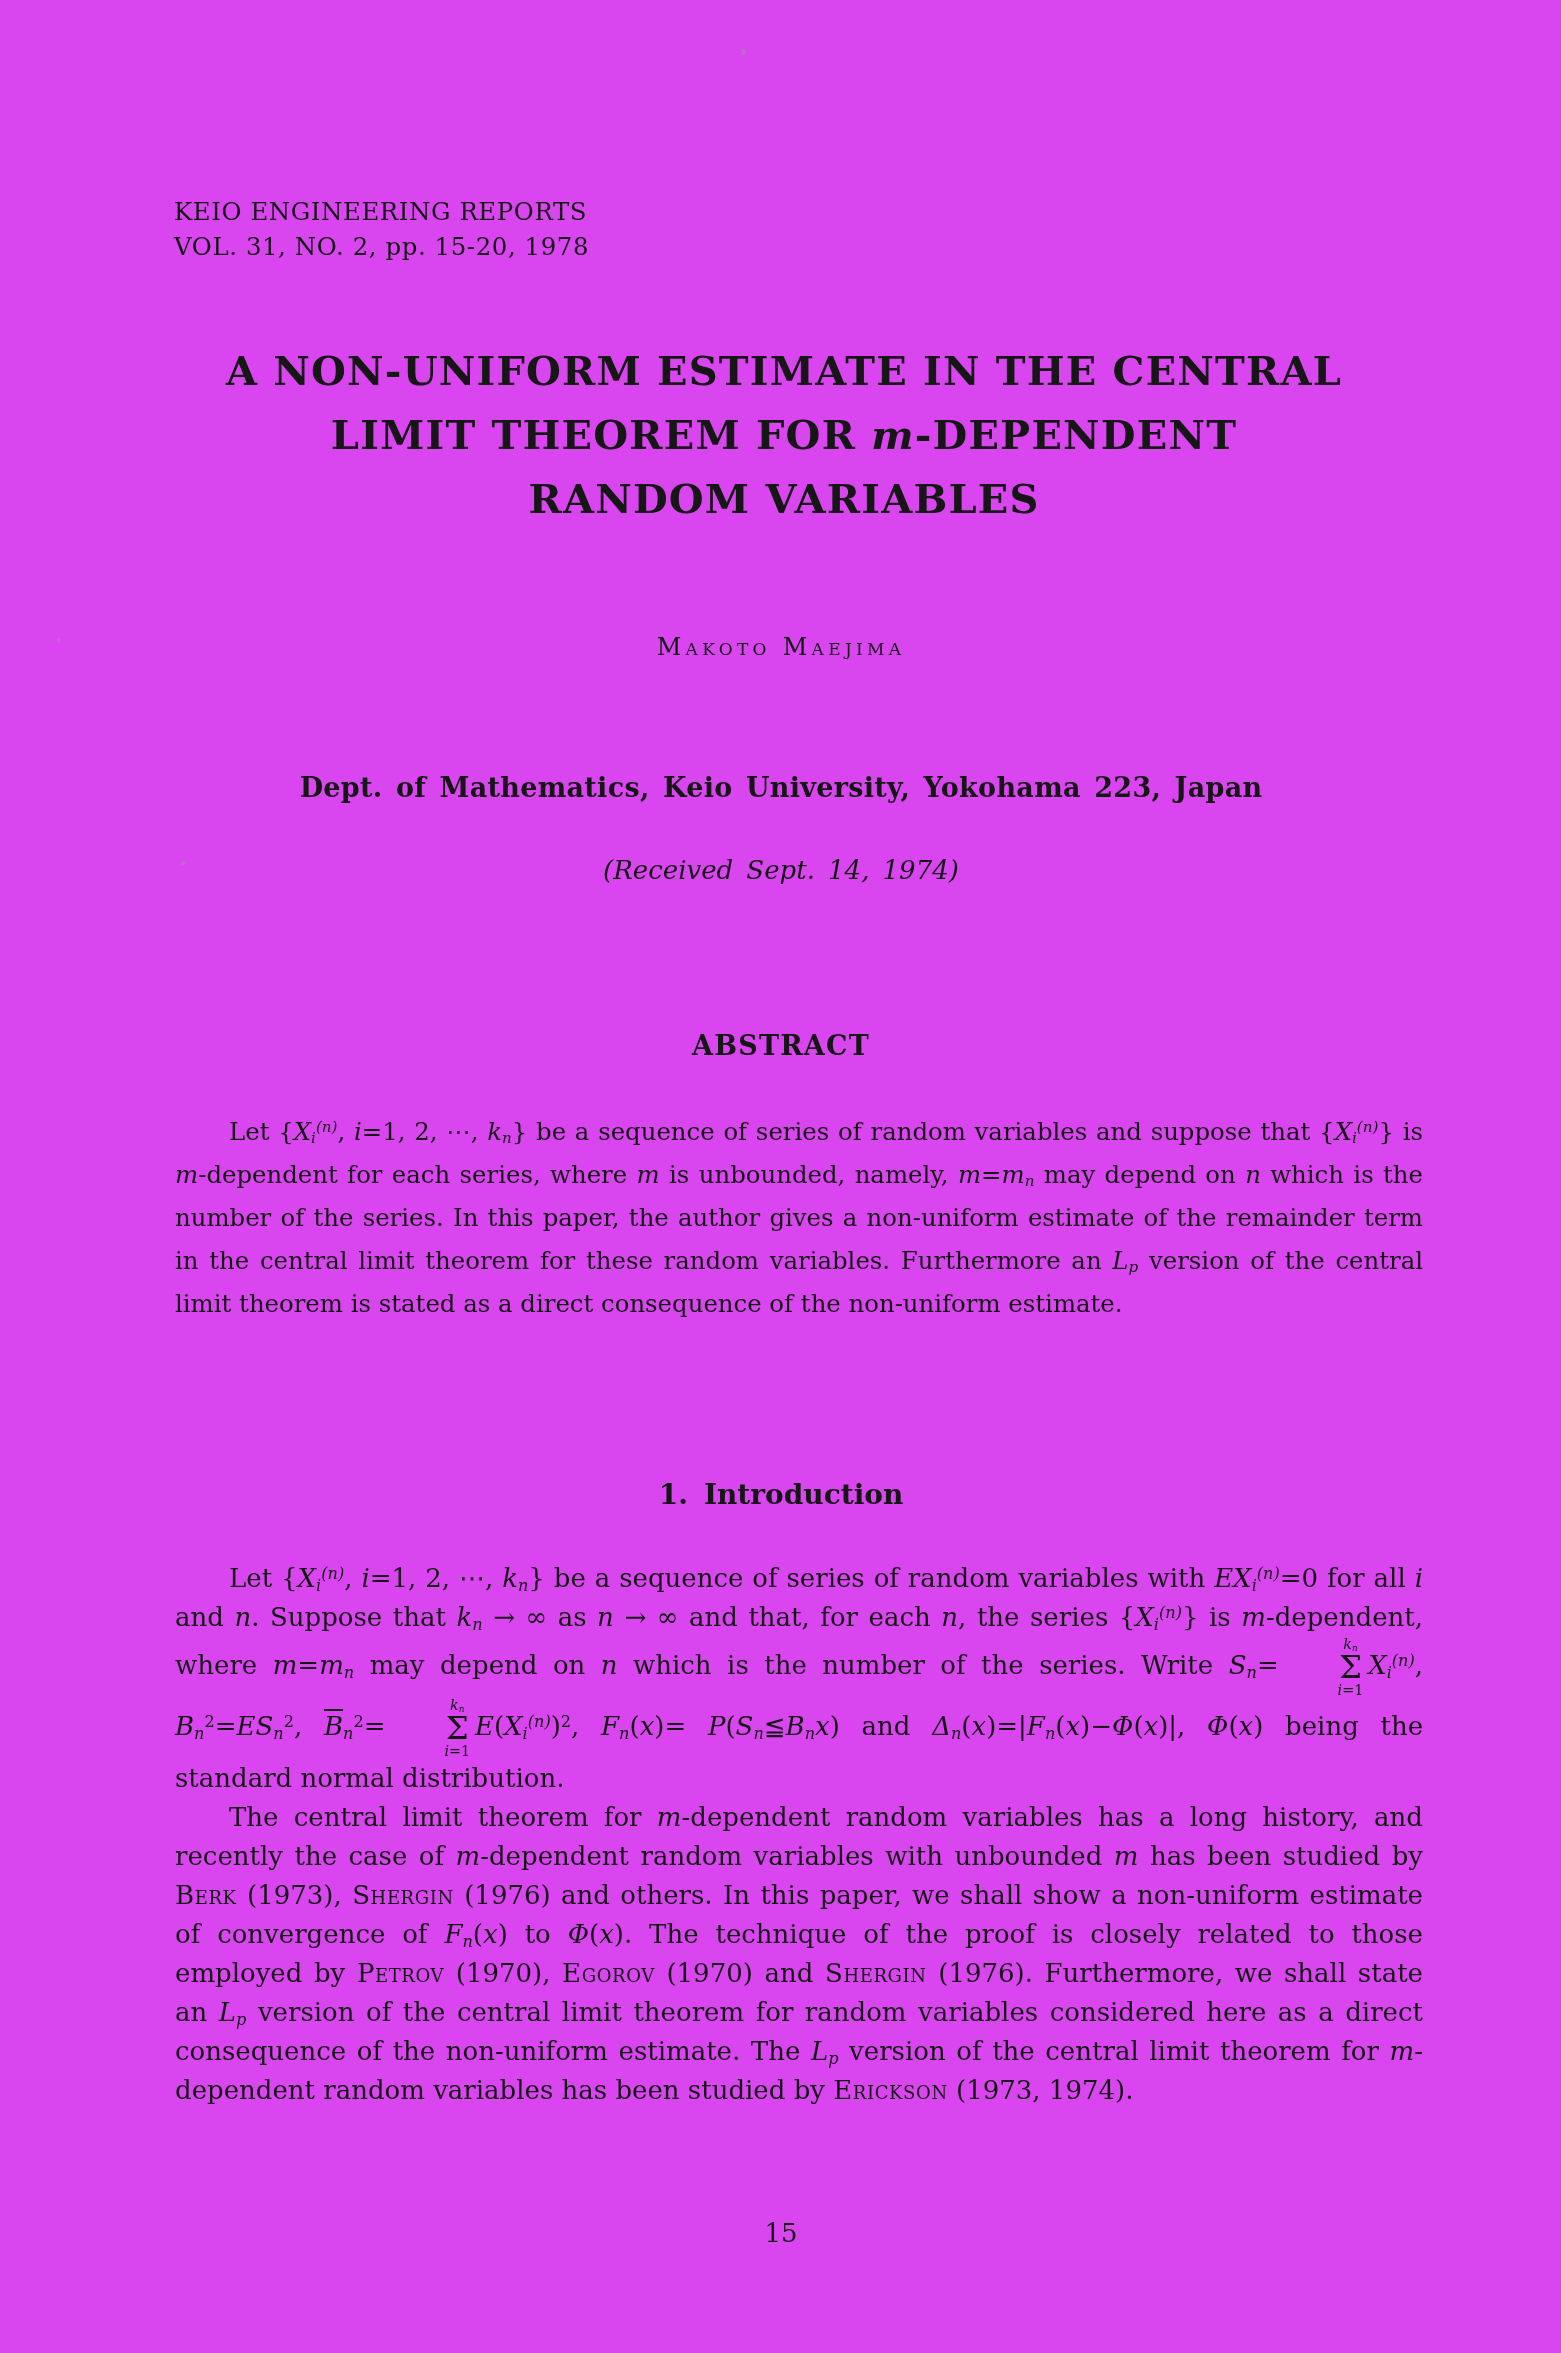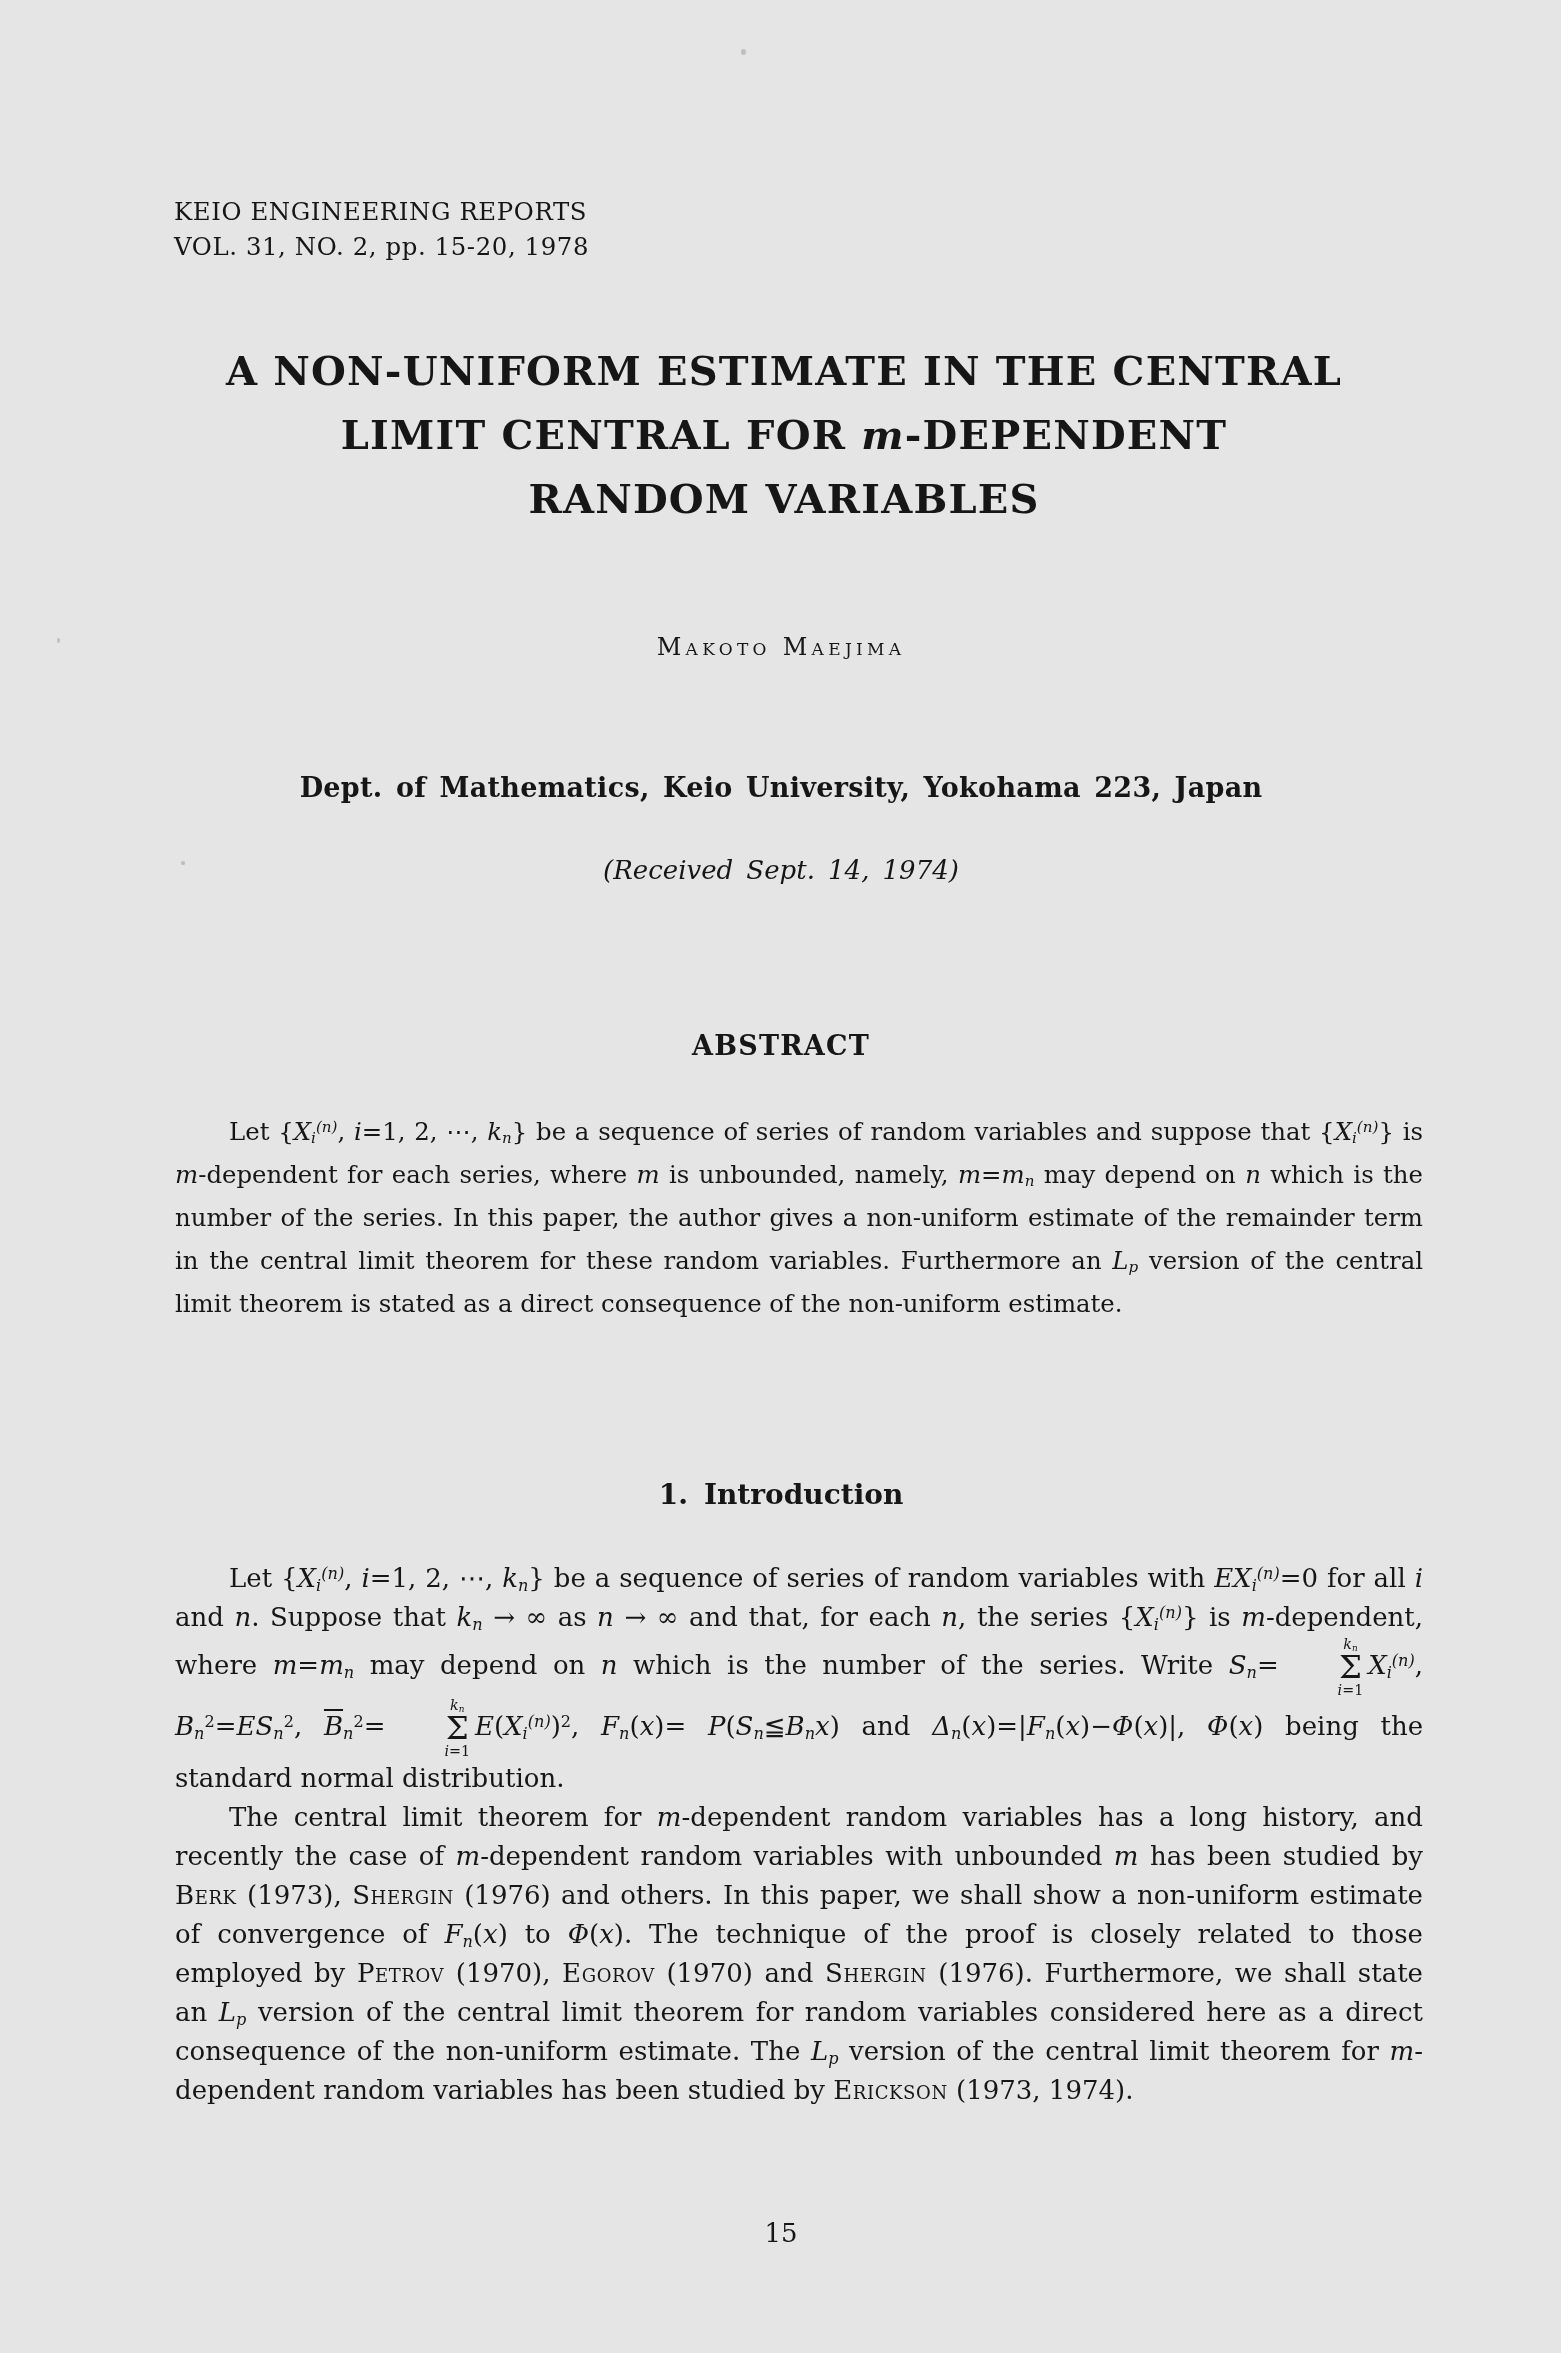--- a/index.html
+++ b/index.html
@@ -1,20 +1,20 @@
 <!DOCTYPE html>
 <html style="font-size:9.8px"><head>
 <meta charset="utf-8">
 <style>
   html,body{margin:0;padding:0;background:#ffffff;}
   .page{
     position:relative;
     width:1562px;
     height:2354px;
-    background:#e5e5e5;
+    background:#d946ef;
     font-family:"DejaVu Serif","Liberation Serif",serif;
     color:#161616;
     overflow:hidden;
   }
   .journal{
     position:absolute;left:174px;top:194px;
     font-size:24.4px;line-height:35px;letter-spacing:0.6px;
   }
   .title{
     position:absolute;left:104px;right:98px;top:339px;margin:0;
@@ -79,21 +79,21 @@
 
 <div class="page">
 
   <div class="journal">
     <div>KEIO ENGINEERING REPORTS</div>
     <div>VOL. 31, NO. 2, pp. 15-20, 1978</div>
   </div>
 
   <h1 class="title">
     <div class="title-line"><span>A NON-UNIFORM ESTIMATE IN THE CENTRAL</span></div>
-    <div class="title-line"><span>LIMIT CENTRAL FOR </span><span class="it">m</span><span>-DEPENDENT</span></div>
+    <div class="title-line"><span>LIMIT THEOREM FOR </span><span class="it">m</span><span>-DEPENDENT</span></div>
     <div class="title-line"><span>RANDOM VARIABLES</span></div>
   </h1>
 
   <div class="author">Makoto Maejima</div>
 
   <div class="affiliation">Dept. of Mathematics, Keio University, Yokohama 223, Japan</div>
 
   <div class="received">(Received Sept. 14, 1974)</div>
 
   <div class="abstract-head">ABSTRACT</div>

